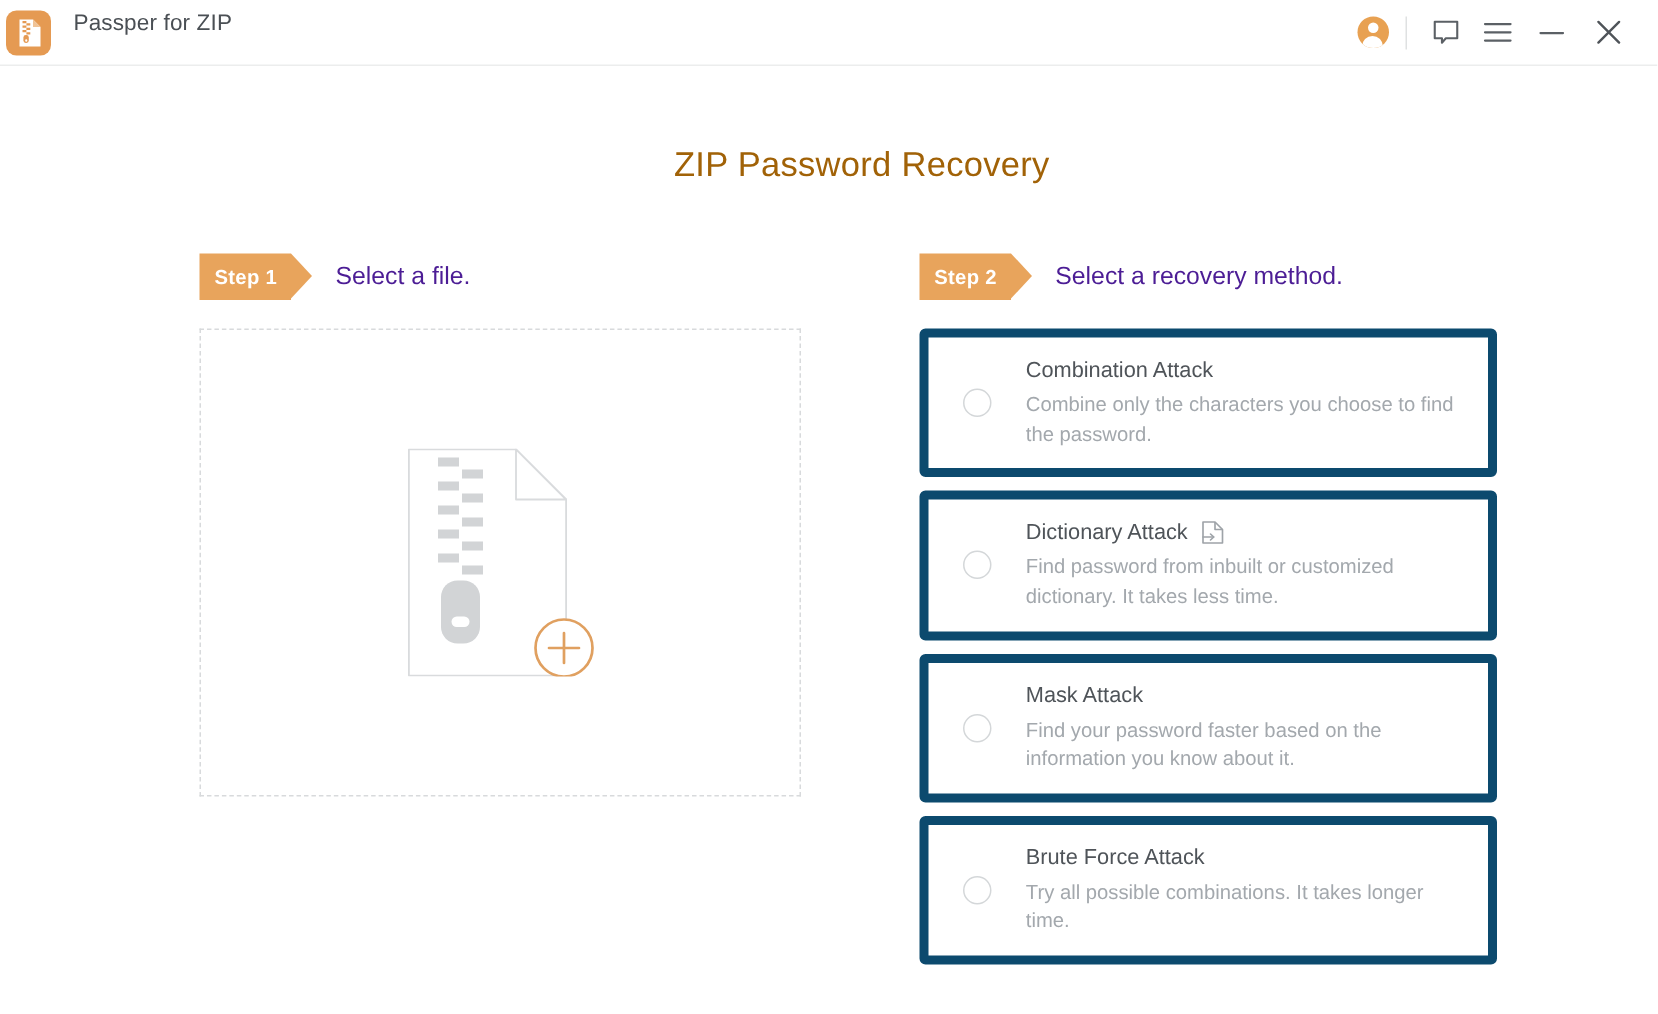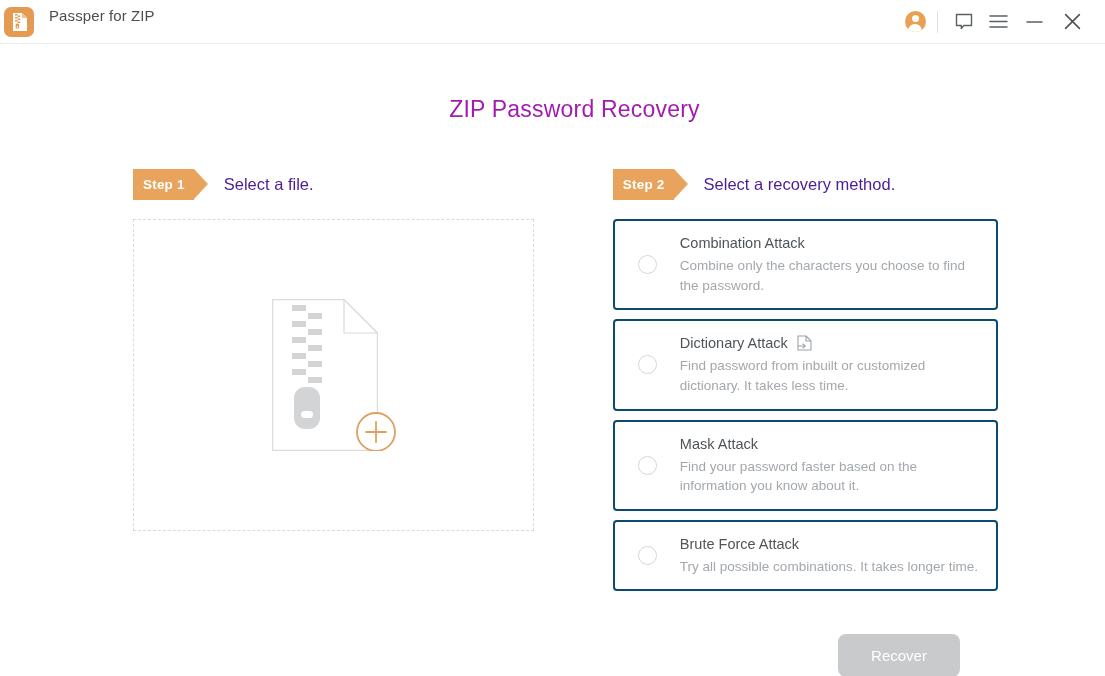--- a/index.html
+++ b/index.html
@@ -93,21 +93,21 @@
     width: 1px;
     height: 22px;
     background: #dfe1e2;
     margin: 0 9px 0 5px;
   }
 
   
   .page-title {
     text-align: center;
     font-size: 23px;
-    color: #a21caf;
+    color: #a16207;
     margin-top: 52px;
     letter-spacing: .2px;
     font-weight: normal;
     padding-left: 44px;
   }
 
   .columns {
     display: flex;
     margin-top: 46px;
     padding-left: 117px;
@@ -168,21 +168,21 @@
   }
 
   .zip-graphic {
     position: relative;
     width: 124px;
     height: 152px;
   }
 
   
   .option-card {
-    border: 2px solid #0c4a6e;
+    border: 6px solid #0c4a6e;
     border-radius: 4px;
     min-height: 71px;
     display: flex;
     align-items: center;
     padding: 13px 16px 13px 23px;
     margin-bottom: 9px;
     cursor: pointer;
     background: #fff;
   }
 

